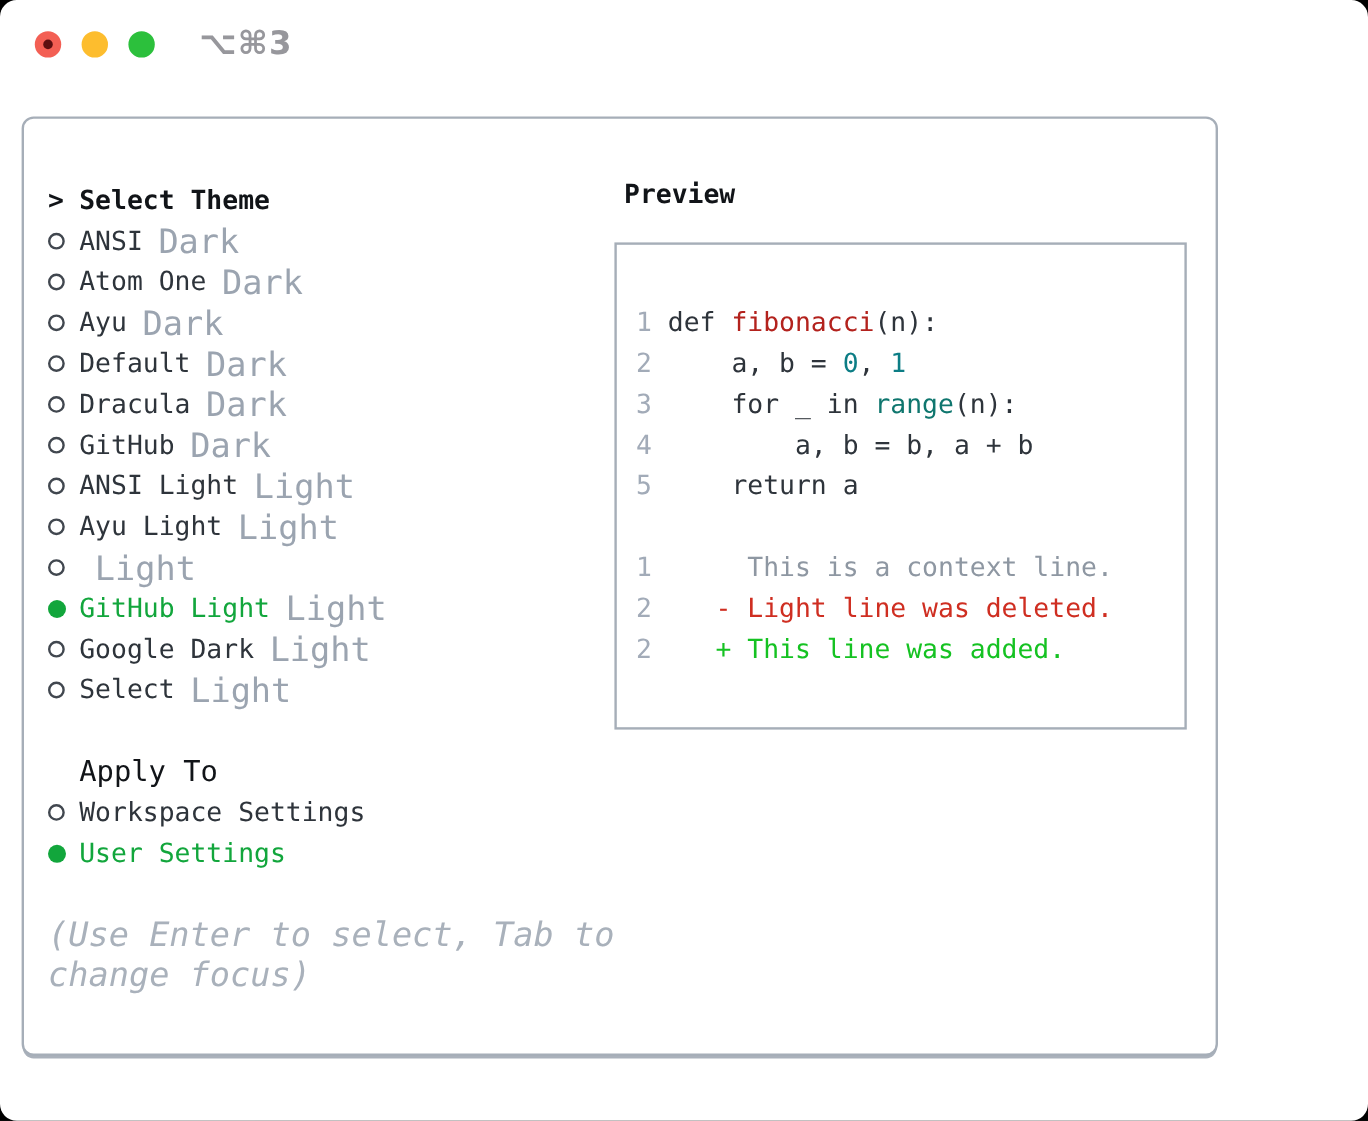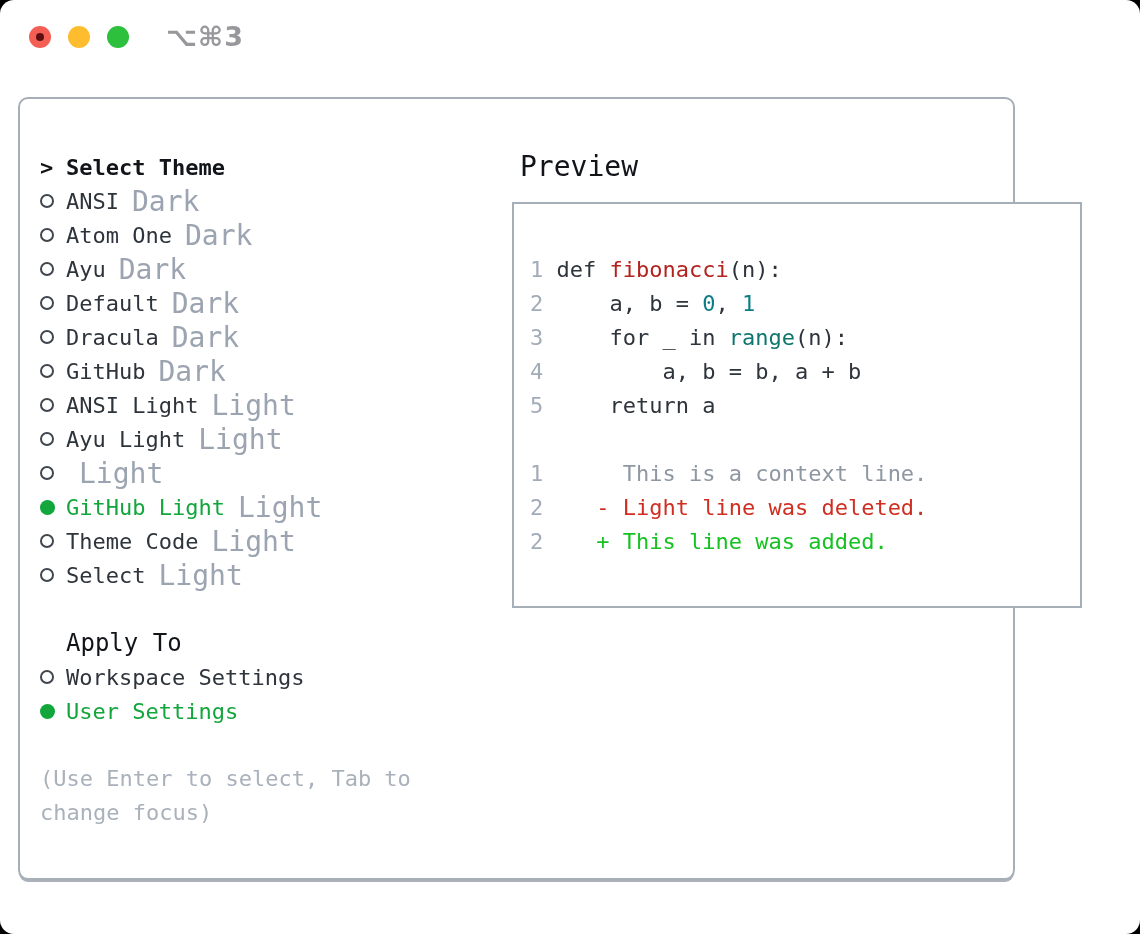--- a/index.html
+++ b/index.html
@@ -41,28 +41,28 @@
   .hdr-marker { font-weight: bold; color: #111418; font-size: 22px; }
   .radio {
     width: 14px; height: 14px; border: 2px solid #41474f; border-radius: 50%;
     display: inline-block;
   }
   .radio.sel { width: 15px; height: 15px; border: none; background: #12a63c; }
   .tname { font-size: 22px; color: #2e343b; }
   .tname.sel { color: #12a63c; text-align: right; }
   .tvariant { font-size: 28px; color: #9ba4b0; margin-left: 13px; }
   .spacer { height: 34px; }
-  .hint { font-size: 22px; color: #a9b1bb; line-height: 34px; white-space: pre; }
+  .hint { font-size: 28px; color: #a9b1bb; line-height: 34px; white-space: pre; font-style: italic; }
   .hint-block { margin-top: 34px; }
   .apply-hdr { font-size: 24px; color: #111418; }
 
   
-  .preview-hdr { position: absolute; left: 500px; top: 51px; font-weight: normal; font-size: 28px; color: #111418; }
+  .preview-hdr { position: absolute; left: 500px; top: 51px; font-weight: bold; font-size: 22px; color: #111418; }
   .preview-box {
-    position: absolute; left: 492px; top: 103px; width: 570px; height: 406px;
+    position: absolute; left: 492px; top: 103px; width: 477px; height: 406px;
     border: 2px solid #a6aeb8; background: #fff;
   }
   .code { position: absolute; left: 16px; top: 49px; }
   .cline { height: 34px; line-height: 34px; font-size: 22px; white-space: pre; }
   .gut { color: #a2abb8; }
   .tok-p   { color: #2e343b; }
   .tok-fn  { color: #b3221d; }
   .tok-nm  { color: #0c7d85; }
   .tok-bi  { color: #0f766e; }
   .tok-ctx { color: #8e97a2; }
@@ -93,21 +93,21 @@
           <div class="row"><span class="marker-col"><span class="radio"></span></span><span class="tname">ANSI</span><span class="tvariant">Dark</span></div>
           <div class="row"><span class="marker-col"><span class="radio"></span></span><span class="tname">Atom One</span><span class="tvariant">Dark</span></div>
           <div class="row"><span class="marker-col"><span class="radio"></span></span><span class="tname">Ayu</span><span class="tvariant">Dark</span></div>
           <div class="row"><span class="marker-col"><span class="radio"></span></span><span class="tname">Default</span><span class="tvariant">Dark</span></div>
           <div class="row"><span class="marker-col"><span class="radio"></span></span><span class="tname">Dracula</span><span class="tvariant">Dark</span></div>
           <div class="row"><span class="marker-col"><span class="radio"></span></span><span class="tname">GitHub</span><span class="tvariant">Dark</span></div>
           <div class="row"><span class="marker-col"><span class="radio"></span></span><span class="tname">ANSI Light</span><span class="tvariant">Light</span></div>
           <div class="row"><span class="marker-col"><span class="radio"></span></span><span class="tname">Ayu Light</span><span class="tvariant">Light</span></div>
           <div class="row"><span class="marker-col"><span class="radio"></span></span><span class="tvariant">Light</span></div>
           <div class="row"><span class="marker-col"><span class="radio sel"></span></span><span class="tname sel">GitHub Light</span><span class="tvariant">Light</span></div>
-          <div class="row"><span class="marker-col"><span class="radio"></span></span><span class="tname">Theme Code</span><span class="tvariant">Light</span></div>
+          <div class="row"><span class="marker-col"><span class="radio"></span></span><span class="tname">Google Dark</span><span class="tvariant">Light</span></div>
           <div class="row"><span class="marker-col"><span class="radio"></span></span><span class="tname">Select</span><span class="tvariant">Light</span></div>
         </div>
 
       <div class="spacer"></div>
 
       <div class="row">
         <span class="marker-col"></span>
         <span class="apply-hdr">Apply To</span>
       </div>
 

